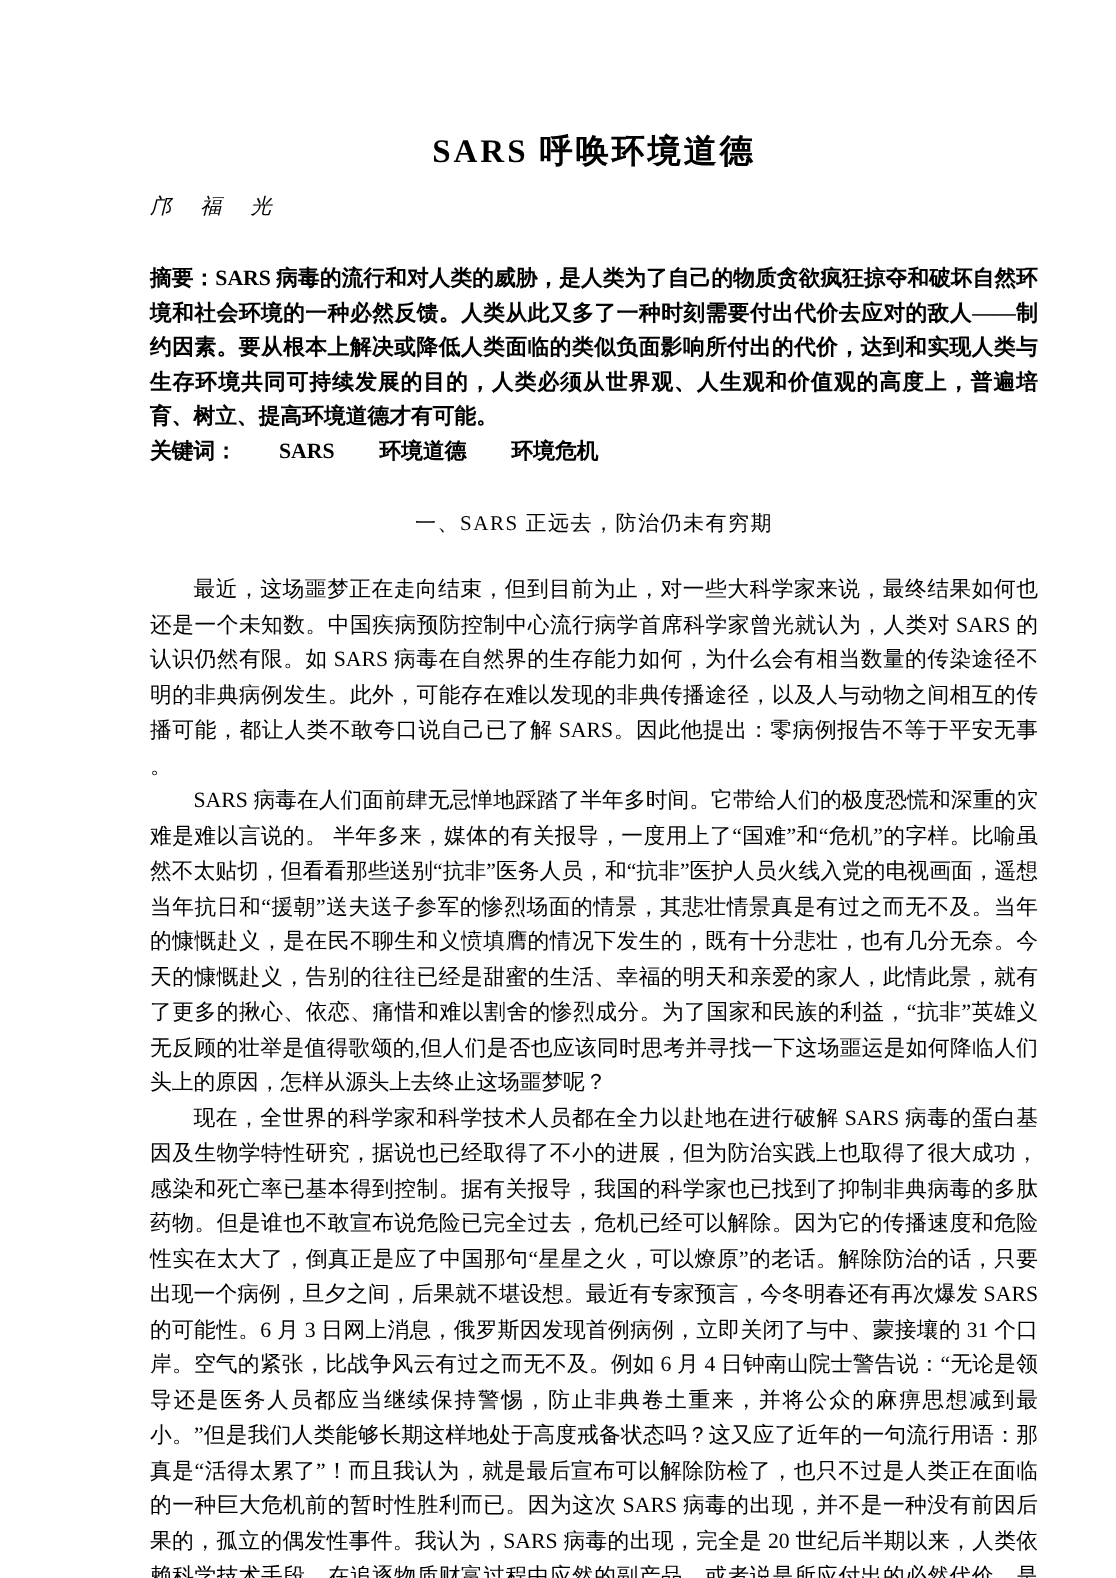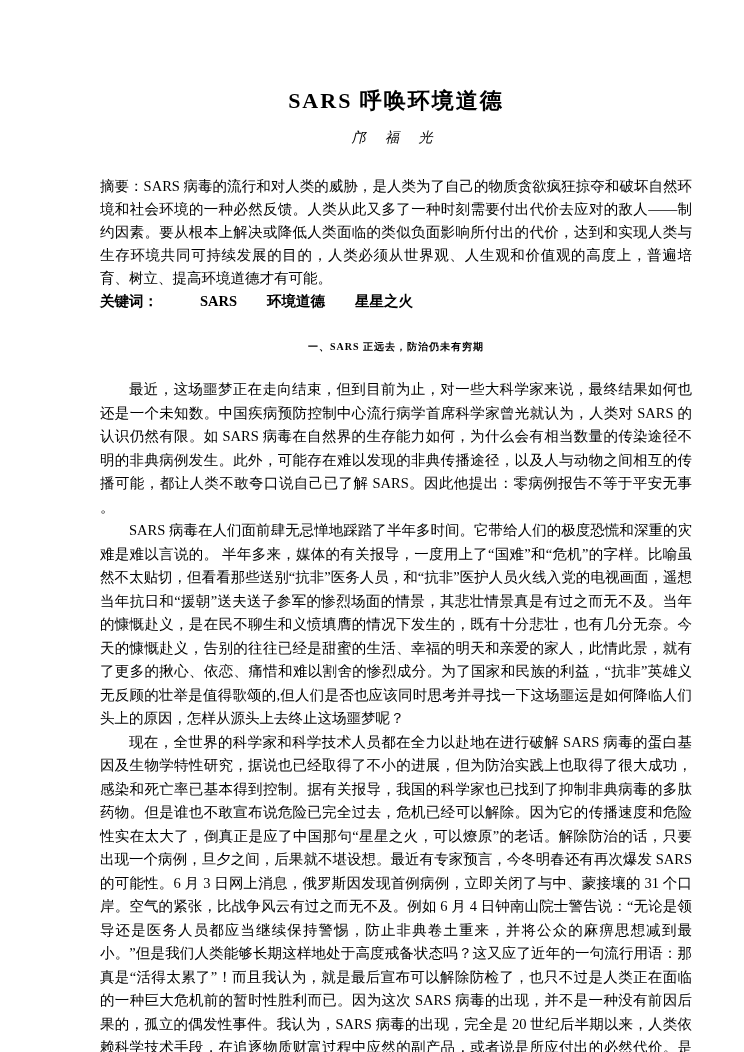--- a/index.html
+++ b/index.html
@@ -22,45 +22,44 @@
     background: #ffffff;
   }
   .doc-title {
     text-align: center;
     font-size: 22px;
     font-weight: bold;
     letter-spacing: 2px;
     margin: 0 0 13px 0;
   }
   .doc-author {
-    text-align: center;
     font-style: italic;
     font-size: 14px;
     letter-spacing: 8px;
     margin: 0 0 28px 0;
   }
   .abstract {
     font-size: 14.5px;
-    font-weight: normal;
+    font-weight: bold;
     line-height: 23px;
     text-align: justify;
     margin: 0;
   }
   .keywords {
     font-size: 14.5px;
     font-weight: bold;
     line-height: 23px;
     margin: 0;
   }
-  .kw-label { margin-right: 42px; font-family: Liberation Mono, monospace; }
+  .kw-label { margin-right: 28px; font-family: Liberation Mono, monospace; }
   .kw { margin-right: 30px; }
   .section-heading {
     text-align: center;
-    font-size: 10px;
-    font-weight: bold;
+    font-size: 14px;
+    font-weight: normal;
     margin: 26px 0 24px 0;
     letter-spacing: 1px;
   }
   .para {
     font-size: 14.5px;
     line-height: 23.5px;
     text-align: justify;
     text-indent: 2em;
     margin: 0;
   }
@@ -72,21 +71,21 @@
 
   <h1 class="doc-title">SARS 呼唤环境道德</h1>
 
   <div class="doc-author">邝 福 光</div>
 
   <p class="abstract">
     <span>摘要：</span><span>SARS 病毒的流行和对人类的威胁，是人类为了自己的物质贪欲疯狂掠夺和破坏自然环境和社会环境的一种必然反馈。人类从此又多了一种时刻需要付出代价去应对的敌人——制约因素。要从根本上解决或降低人类面临的类似负面影响所付出的代价，达到和实现人类与生存环境共同可持续发展的目的，人类必须从世界观、人生观和价值观的高度上，普遍培育、树立、提高环境道德才有可能。</span>
   </p>
 
   <p class="keywords">
-    <span class="kw-label">关键词：</span><span class="kw">SARS</span><span class="kw">环境道德</span><span class="kw">星星之火</span>
+    <span class="kw-label">关键词：</span><span class="kw">SARS</span><span class="kw">环境道德</span><span class="kw">环境危机</span>
   </p>
 
   <h2 class="section-heading">一、SARS 正远去，防治仍未有穷期</h2>
 
   <p class="para">最近，这场噩梦正在走向结束，但到目前为止，对一些大科学家来说，最终结果如何也还是一个未知数。中国疾病预防控制中心流行病学首席科学家曾光就认为，人类对 SARS 的认识仍然有限。如 SARS 病毒在自然界的生存能力如何，为什么会有相当数量的传染途径不明的非典病例发生。此外，可能存在难以发现的非典传播途径，以及人与动物之间相互的传播可能，都让人类不敢夸口说自己已了解 SARS。因此他提出：零病例报告不等于平安无事 。</p>
 
   <p class="para">SARS 病毒在人们面前肆无忌惮地踩踏了半年多时间。它带给人们的极度恐慌和深重的灾难是难以言说的。 半年多来，媒体的有关报导，一度用上了“国难”和“危机”的字样。比喻虽然不太贴切，但看看那些送别“抗非”医务人员，和“抗非”医护人员火线入党的电视画面，遥想当年抗日和“援朝”送夫送子参军的惨烈场面的情景，其悲壮情景真是有过之而无不及。当年的慷慨赴义，是在民不聊生和义愤填膺的情况下发生的，既有十分悲壮，也有几分无奈。今天的慷慨赴义，告别的往往已经是甜蜜的生活、幸福的明天和亲爱的家人，此情此景，就有了更多的揪心、依恋、痛惜和难以割舍的惨烈成分。为了国家和民族的利益，“抗非”英雄义无反顾的壮举是值得歌颂的,但人们是否也应该同时思考并寻找一下这场噩运是如何降临人们头上的原因，怎样从源头上去终止这场噩梦呢？</p>
 
   <p class="para">现在，全世界的科学家和科学技术人员都在全力以赴地在进行破解 SARS 病毒的蛋白基因及生物学特性研究，据说也已经取得了不小的进展，但为防治实践上也取得了很大成功，感染和死亡率已基本得到控制。据有关报导，我国的科学家也已找到了抑制非典病毒的多肽药物。但是谁也不敢宣布说危险已完全过去，危机已经可以解除。因为它的传播速度和危险性实在太大了，倒真正是应了中国那句“星星之火，可以燎原”的老话。解除防治的话，只要出现一个病例，旦夕之间，后果就不堪设想。最近有专家预言，今冬明春还有再次爆发 SARS 的可能性。6 月 3 日网上消息，俄罗斯因发现首例病例，立即关闭了与中、蒙接壤的 31 个口岸。空气的紧张，比战争风云有过之而无不及。例如 6 月 4 日钟南山院士警告说：“无论是领导还是医务人员都应当继续保持警惕，防止非典卷土重来，并将公众的麻痹思想减到最小。”但是我们人类能够长期这样地处于高度戒备状态吗？这又应了近年的一句流行用语：那真是“活得太累了”！而且我认为，就是最后宣布可以解除防检了，也只不过是人类正在面临的一种巨大危机前的暂时性胜利而已。因为这次 SARS 病毒的出现，并不是一种没有前因后果的，孤立的偶发性事件。我认为，SARS 病毒的出现，完全是 20 世纪后半期以来，人类依赖科学技术手段，在追逐物质财富过程中应然的副产品，或者说是所应付出的必然代价。是原生自然环境被人为破坏后引发的众多自然现象之一，是一种不以人们的主观意志为转移的客观存在。</p>
 

